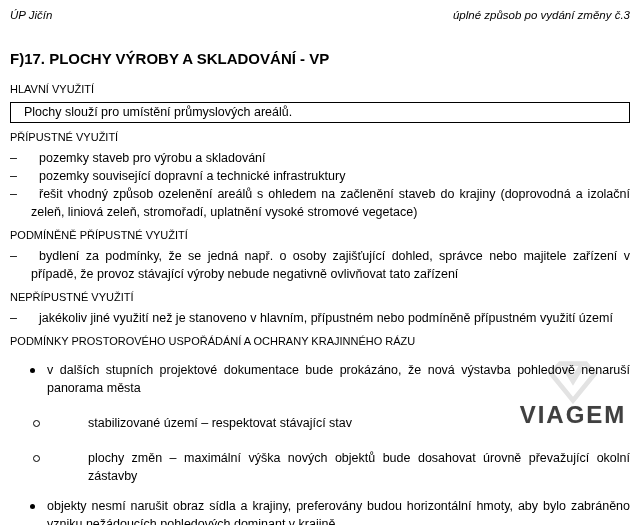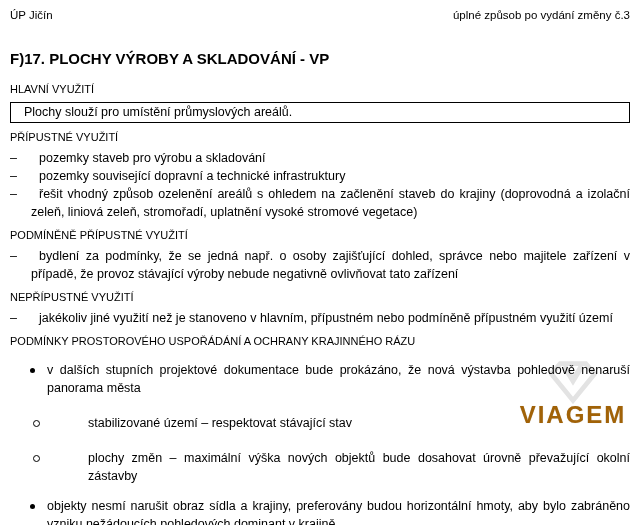--- a/index.html
+++ b/index.html
@@ -10,20 +10,21 @@
     font-family: "Liberation Sans", "DejaVu Sans", sans-serif;
     font-size: 12.5px;
     line-height: 18px;
     color: #000;
     overflow: hidden;
     position: relative;
   }
   .doc-header {
     display: flex;
     justify-content: space-between;
+    font-style: italic;
     font-size: 11.5px;
     line-height: 14px;
     position: relative; z-index: 1;
   }
   h1.doc-title {
     margin: 28px 0 0;
     font-size: 15px;
     line-height: 18px;
     font-weight: bold;
     position: relative; z-index: 1;
@@ -69,21 +70,21 @@
     z-index: 0;
     text-align: center;
     user-select: none;
   }
   .watermark svg { display: block; margin: 0 auto; }
   .wm-text {
     font-weight: bold;
     font-size: 24px;
     line-height: 22px;
     letter-spacing: 2px;
-    color: #a16207;
+    color: #404040;
     text-shadow: 0 0 1px #d6d6d6;
   }
 </style>
 </head>
 <body>
 
 <div class="watermark">
   <svg width="48" height="44" viewBox="0 0 60 54" aria-hidden="true">
     <path d="M14 4 H46 L57 17 L30 50 L3 17 Z" fill="none" stroke="#e3e3e3" stroke-width="6" stroke-linejoin="miter"></path>
     <path d="M19 7 L30 25 L41 7" fill="none" stroke="#e3e3e3" stroke-width="7"></path>

